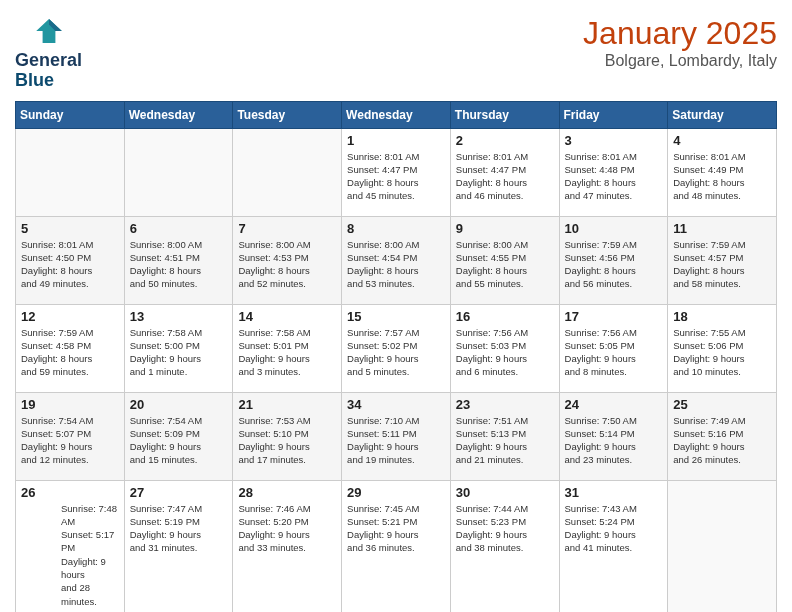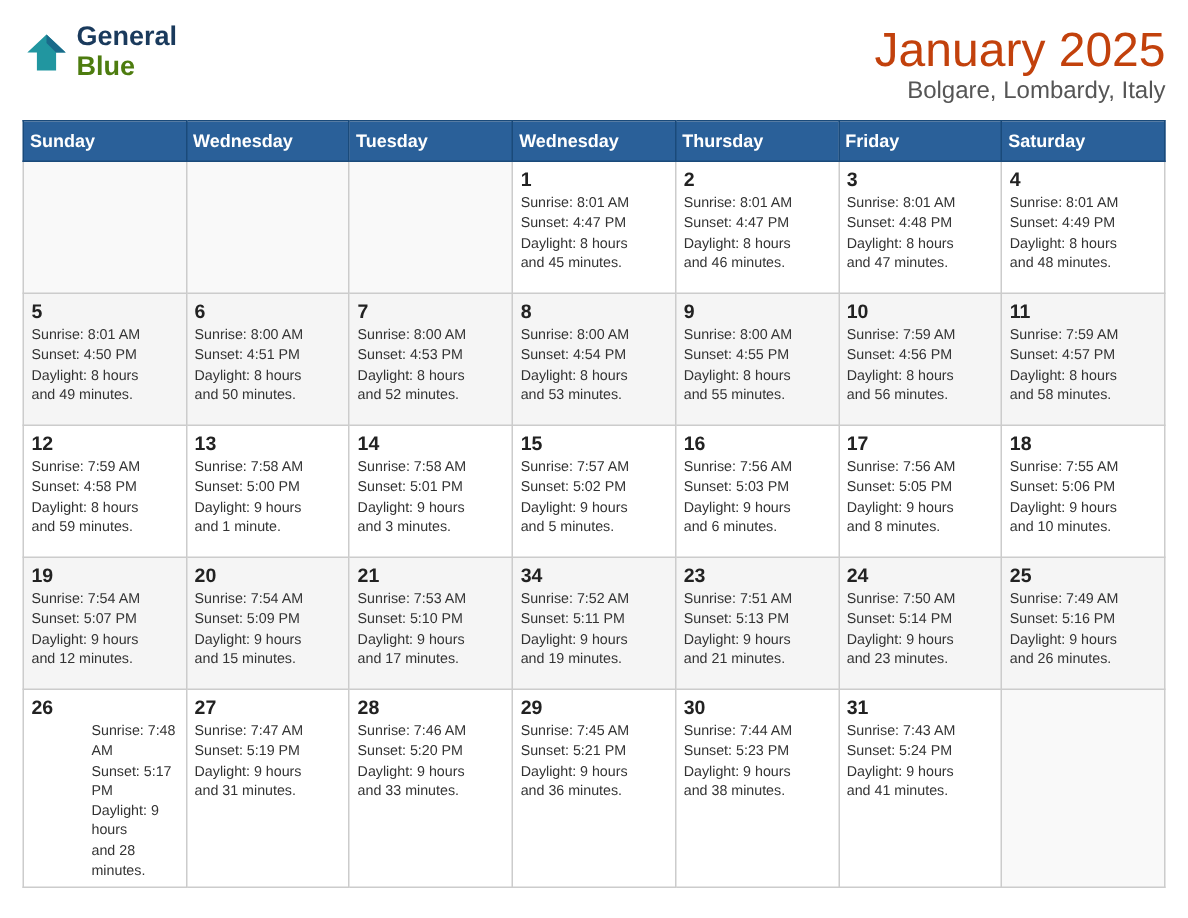--- a/index.html
+++ b/index.html
@@ -13,29 +13,30 @@
     .header {
       display: flex;
       justify-content: space-between;
       align-items: flex-start;
       margin-bottom: 10px;
     }
     .logo {
       display: flex;
       align-items: center;
       gap: 4px;
+      flex-direction: column;
     }
     .logo-text {
       font-size: 18px;
       font-weight: bold;
       color: #1a3a5c;
       line-height: 1.1;
     }
     .logo-text span {
-      color: #4d7c0f;
+      color: #0c4a6e;
     }
     .logo-icon {
       width: 32px;
       height: 32px;
     }
     .title-block {
       text-align: right;
     }
     .calendar-title {
       font-size: 32px;
@@ -274,21 +275,21 @@
         </td>
         <td>
           <span class="day-number">21</span>
           <div class="day-info" style="white-space: pre-line;">Sunrise: 7:53 AM
 Sunset: 5:10 PM
 Daylight: 9 hours
 and 17 minutes.</div>
         </td>
         <td>
           <span class="day-number">34</span>
-          <div class="day-info" style="white-space: pre-line;">Sunrise: 7:52 AM
+          <div class="day-info" style="white-space: pre-line;">Sunrise: 7:10 AM
 Sunset: 5:11 PM
 Daylight: 9 hours
 and 19 minutes.</div>
         </td>
         <td>
           <span class="day-number">23</span>
           <div class="day-info" style="white-space: pre-line;">Sunrise: 7:51 AM
 Sunset: 5:13 PM
 Daylight: 9 hours
 and 21 minutes.</div>

